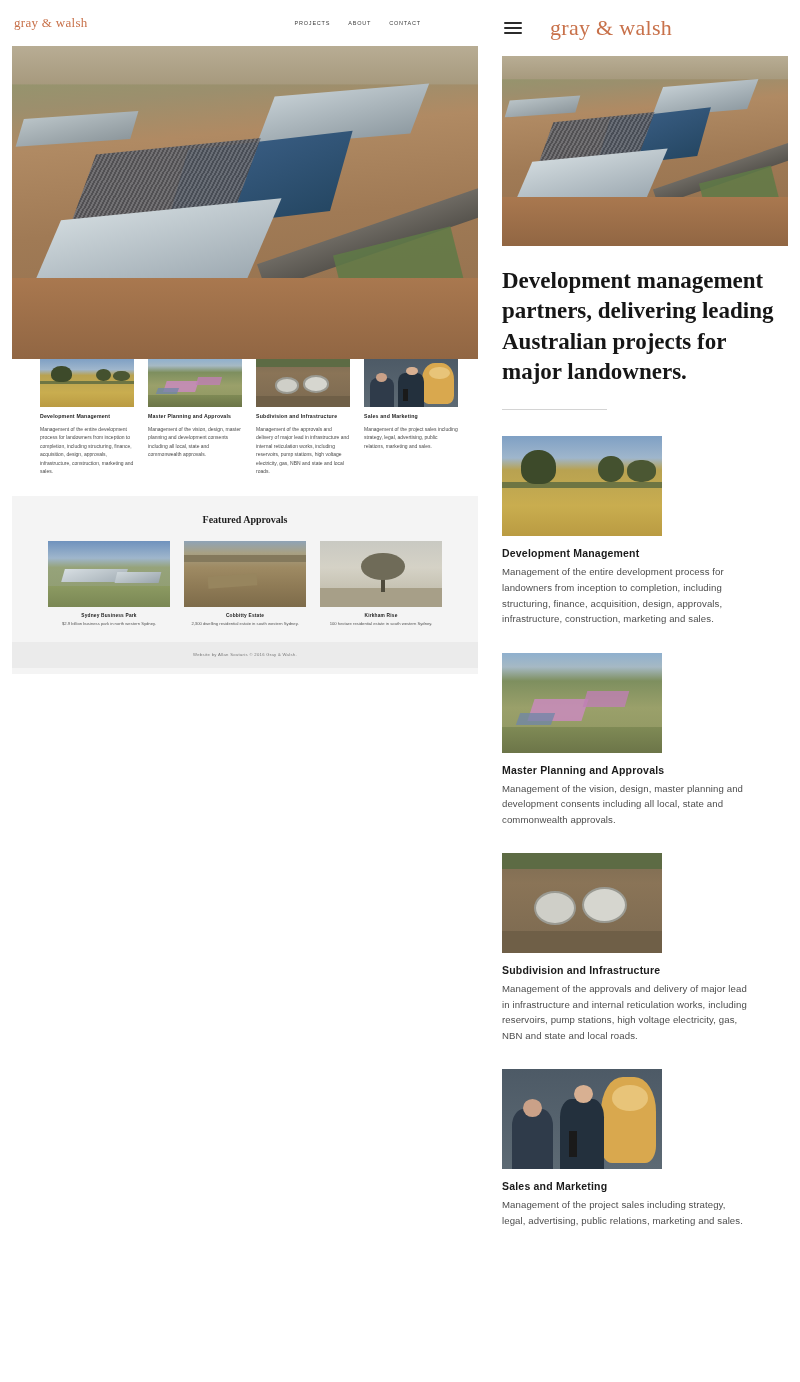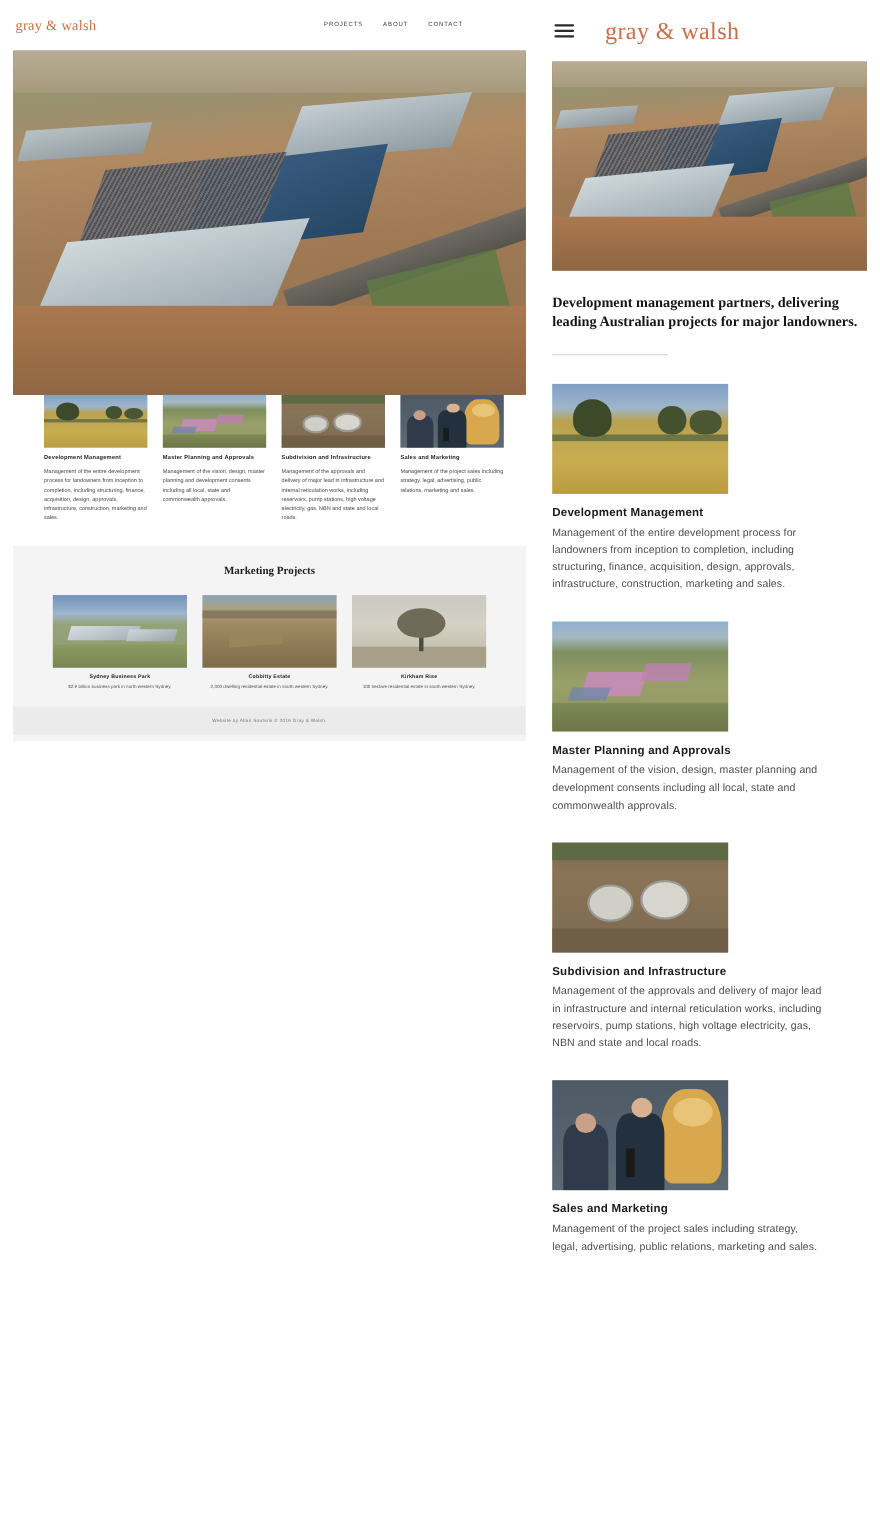--- a/index.html
+++ b/index.html
@@ -242,21 +242,21 @@
     margin: 0 12px;
     height: 190px;
     position: relative;
     overflow: hidden;
     background: #9a8366;
   }
   .m-title {
     margin: 20px 12px 0 12px;
     font-family: "Liberation Serif", serif;
     font-weight: bold;
-    font-size: 13px;
+    font-size: 23px;
     line-height: 1.32;
     color: #161616;
   }
   .m-rule {
     margin: 22px 12px 0 12px;
     width: 105px; height: 1px;
     background: #d4d4d4;
   }
   .m-item { margin: 26px 12px 0 12px; }
   .m-item-img { width: 160px; height: 100px; background: #b0b0b0; }
@@ -402,21 +402,21 @@
             <div class="p2h"></div>
             <div class="mic"></div>
         </div>
         <div class="d-card-title">Sales and Marketing</div>
         <div class="d-card-body">Management of the project sales including strategy, legal, advertising, public relations, marketing and sales.</div>
       </div>
 
     </div>
 
     <div class="d-featured">
-      <div class="d-featured-title">Marketing Projects</div>
+      <div class="d-featured-title">Featured Approvals</div>
       <div class="d-proj-row">
 
         <div class="d-proj">
           <div class="d-proj-img ph sc-bizpark">
             <div class="grass"></div>
               <div class="roof"></div>
               <div class="roof2"></div>
           </div>
           <div class="d-proj-name">Sydney Business Park</div>
           <div class="d-proj-desc">$2.9 billion business park in north western Sydney.</div>

